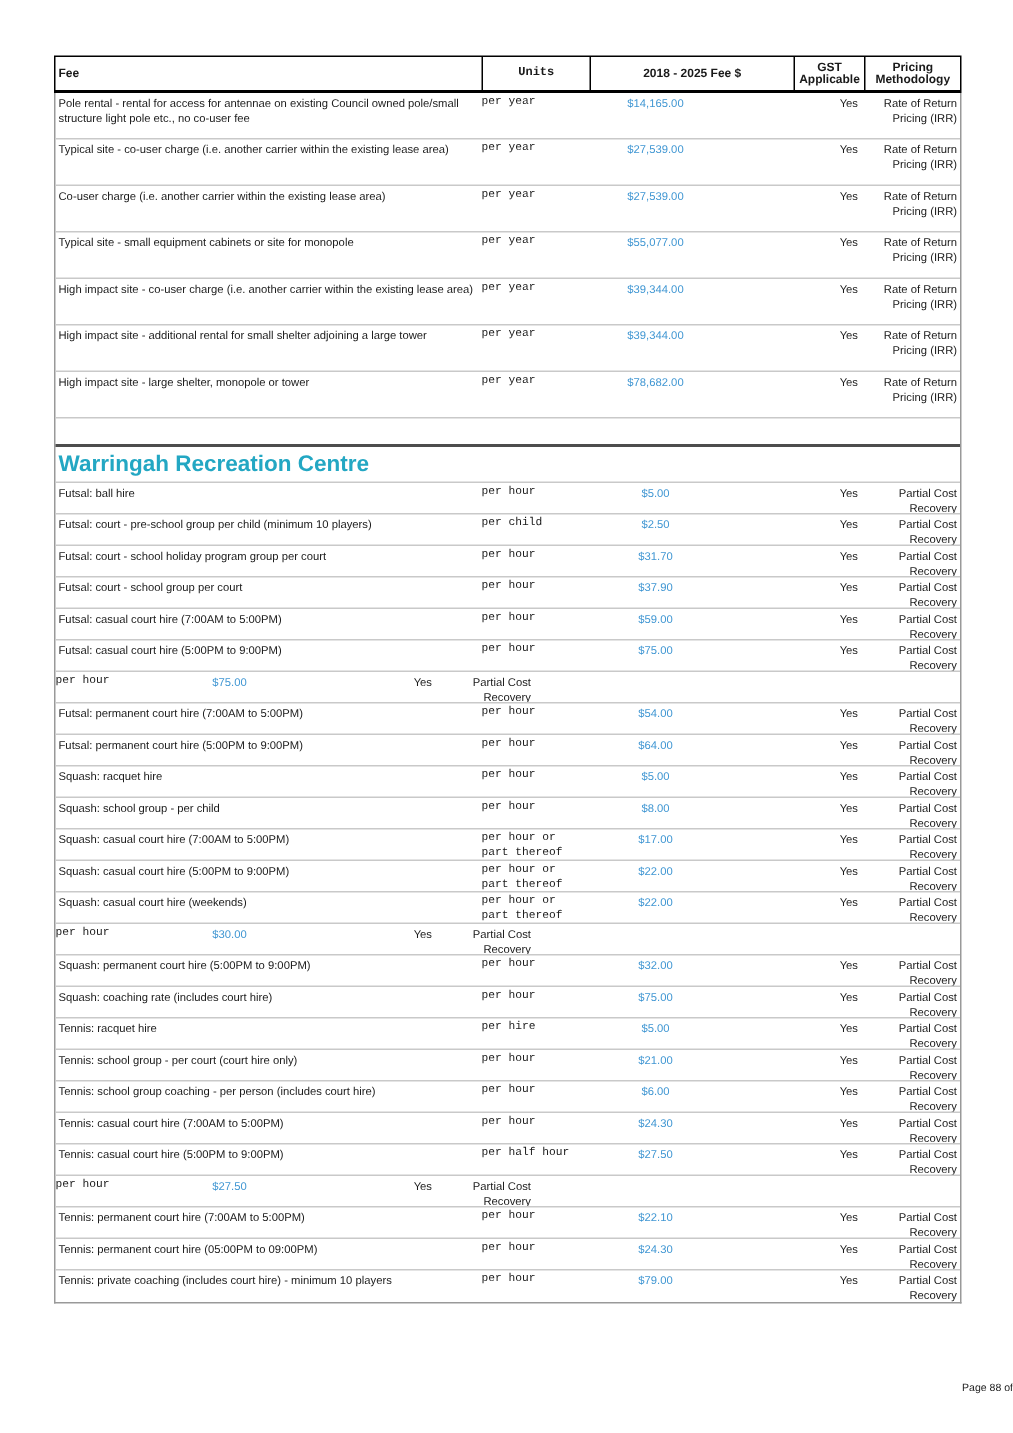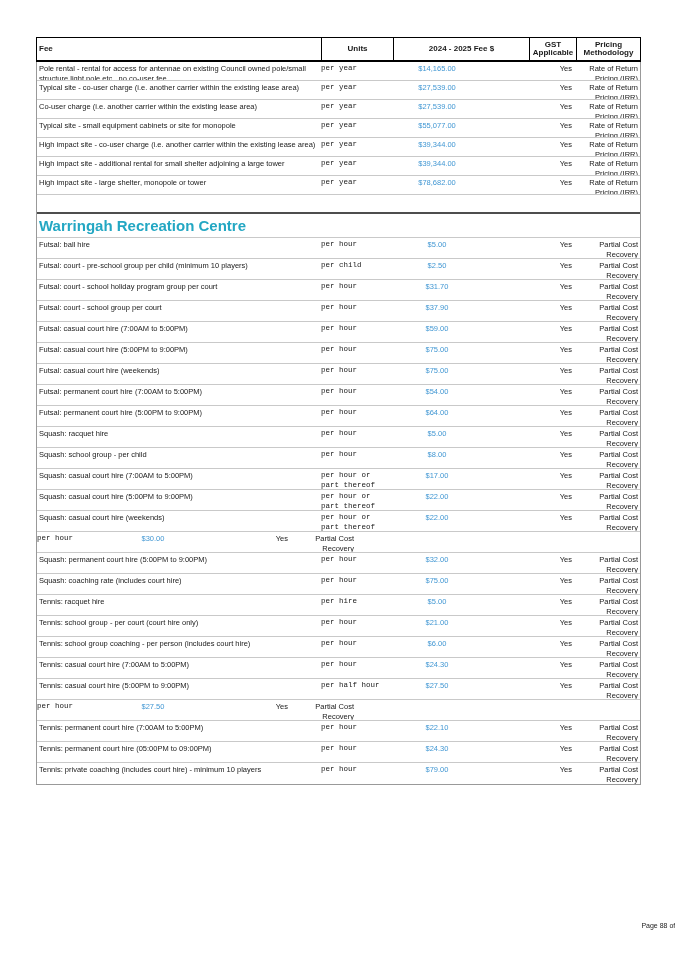--- a/index.html
+++ b/index.html
@@ -26,40 +26,40 @@
     line-height:8.5px;
   }
   .th{
     box-sizing:border-box;
     display:flex;align-items:center;justify-content:center;
     text-align:center;
     border-right:1px solid #000;
     padding:0 1px;
   }
   .th-fee{flex:0 0 285px;justify-content:flex-start;text-align:left;padding-left:2px;}
-  .th-units{flex:0 0 72px;}
+  .th-units{flex:0 0 72px;font-family:Liberation Mono, monospace;}
   .th-amount{flex:0 0 136px;}
   .th-gst{flex:0 0 47px;}
   .th-method{flex:0 0 63px;border-right:none;}
 
   
   .tbody{
     box-sizing:border-box;
     width:605px;
     border:1px solid #999;
     border-top:none;
   }
   .row{
     display:flex;
     box-sizing:border-box;
     border-bottom:1px solid #c9c9c9;
     font-size:7.5px;
     line-height:9.5px;
   }
-  .rows-tall .row{height:19px;}
+  .rows-tall .row{height:31px;}
   .rows-short .row{height:21px;}
   .rows-short .row:last-child{border-bottom:none;}
   .cell{box-sizing:border-box;padding-top:2px;overflow:hidden;}
   .c-fee{width:284px;padding-left:2px;padding-right:3px;}
   .c-units{width:72px;padding-right:3px;font-family:Liberation Mono, monospace;}
   .c-amount{width:136px;text-align:center;padding-right:48px;color:var(--amount-text,#4197d3);}
   .c-gst{width:47px;text-align:right;padding-right:4px;}
   .c-method{width:64px;text-align:right;padding-right:2px;}
 
   .spacer-row{height:17px;}
@@ -84,21 +84,21 @@
 </head>
 <body>
 
 <div class="page">
 
   <div class="feetable">
 
     <div class="thead">
       <div class="th th-fee">Fee</div>
       <div class="th th-units">Units</div>
-      <div class="th th-amount">2024 - 2025 Fee $</div>
+      <div class="th th-amount">2018 - 2025 Fee $</div>
       <div class="th th-gst">GST Applicable</div>
       <div class="th th-method">Pricing Methodology</div>
     </div>
 
     <div class="tbody">
 
       <div class="rows-tall">
 
           <div class="row">
             <div class="cell c-fee">Pole rental - rental for access for antennae on existing Council owned pole/small structure light pole etc., no co-user fee</div>
@@ -207,21 +207,20 @@
 
           <div class="row">
             <div class="cell c-fee">Futsal: casual court hire (5:00PM to 9:00PM)</div>
             <div class="cell c-units">per hour</div>
             <div class="cell c-amount">$75.00</div>
             <div class="cell c-gst">Yes</div>
             <div class="cell c-method">Partial Cost Recovery</div>
           </div>
 
           <div class="row">
-            <div class="cell c-fee">Futsal: casual court hire (weekends)</div>
             <div class="cell c-units">per hour</div>
             <div class="cell c-amount">$75.00</div>
             <div class="cell c-gst">Yes</div>
             <div class="cell c-method">Partial Cost Recovery</div>
           </div>
 
           <div class="row">
             <div class="cell c-fee">Futsal: permanent court hire (7:00AM to 5:00PM)</div>
             <div class="cell c-units">per hour</div>
             <div class="cell c-amount">$54.00</div>

